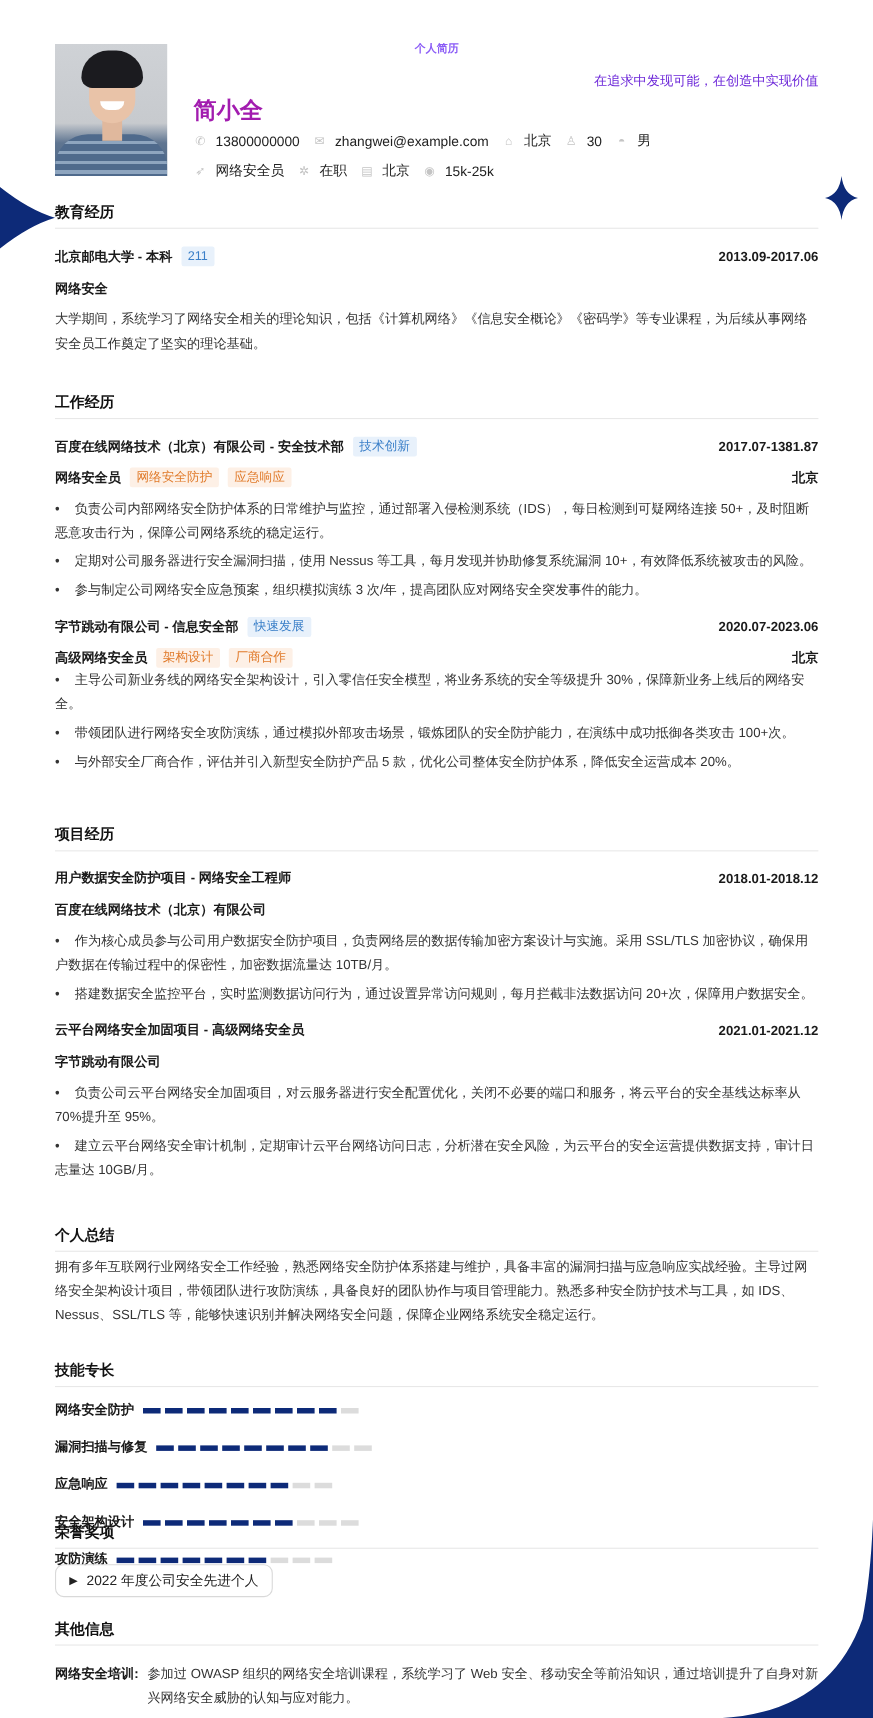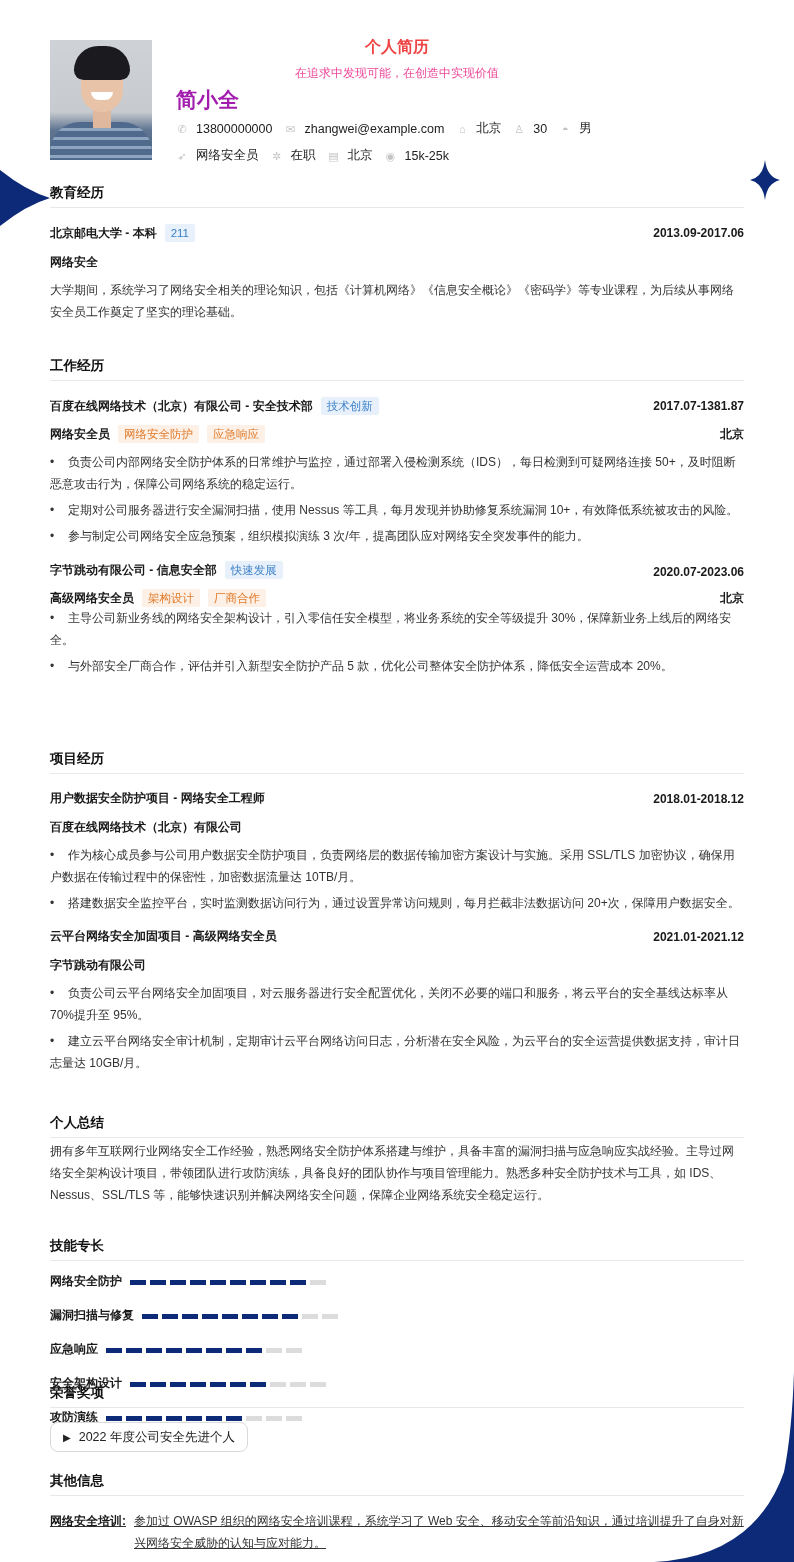--- a/index.html
+++ b/index.html
@@ -15,22 +15,22 @@
 
   
   .header { position: relative; height: 190px; }
   .photo { position: absolute; left: 0; top: 40px; width: 102px; height: 120px; background: linear-gradient(180deg,#cfd2d6 0%,#c7cace 60%,#5f7591 75%,#4d6684 100%); overflow: hidden; }
   .photo .hair { position: absolute; left: 24px; top: 6px; width: 56px; height: 34px; background: #1b1b1f; border-radius: 30px 30px 12px 12px; }
   .photo .face { position: absolute; left: 31px; top: 20px; width: 42px; height: 52px; background: #e9c3a8; border-radius: 20px 20px 22px 22px; }
   .photo .smile { position: absolute; left: 41px; top: 52px; width: 22px; height: 8px; background: #fff; border-radius: 0 0 10px 10px; }
   .photo .shirt { position: absolute; left: 0; top: 82px; width: 102px; height: 40px; background: repeating-linear-gradient(180deg,#4f6a8c 0 6px,#8ea5bf 6px 9px); border-radius: 30px 30px 0 0; }
   .photo .neck { position: absolute; left: 43px; top: 70px; width: 18px; height: 18px; background: #e0b89d; }
 
-  .doc-title { position: absolute; left: 0; width: 694px; top: 37px; text-align: center; font-size: 16px; font-weight: bold; color: #ef4444; }
-  .doc-sub { position: absolute; left: 0; width: 694px; top: 65px; text-align: center; font-size: 12px; color: #ec4899; }
+  .doc-title { position: absolute; left: 0; width: 694px; top: 37px; text-align: center; font-size: 10px; font-weight: bold; color: #8b5cf6; }
+  .doc-sub { position: absolute; left: 0; width: 694px; top: 65px; text-align: right; font-size: 12px; color: #6d28d9; }
   .name { position: absolute; left: 126px; top: 86px; font-size: 21px; font-weight: bold; color: #a21caf; }
   .info-row { position: absolute; left: 126px; display: flex; align-items: center; font-size: 12.5px; color: #222; }
   .info-row.r1 { top: 120px; }
   .info-row.r2 { top: 147px; }
   .info-item { display: flex; align-items: center; margin-right: 12px; }
   .info-item .ic { width: 12px; height: 12px; margin-right: 8px; color: #c4c4c4; font-size: 11px; line-height: 12px; text-align: center; }
 
   
   .section { position: absolute; left: 0; width: 694px; }
   .sec-title { font-size: 13.5px; font-weight: bold; color: #111; padding-bottom: 6px; border-bottom: 1px solid #e8e8e8; height: 24px; }
@@ -47,21 +47,21 @@
   
   .skills { display: flex; flex-wrap: wrap; }
   .skill { width: 353px; height: 34px; display: flex; align-items: center; font-size: 12px; font-weight: bold; color: #1a1a1a; }
   .skill .lbl { margin-right: 8px; }
   .seg { display: inline-block; width: 16px; height: 5px; margin-right: 4px; background: #dcdcdc; }
   .seg.on { background: #0d2a78; }
 
   .award { display: inline-flex; align-items: center; border: 1px solid #d9d9d9; border-radius: 8px; padding: 0 12px; height: 30px; font-size: 12.5px; color: #222; }
   .award .tri { font-size: 10px; margin-right: 8px; }
 
-  .other { display: flex; font-size: 12px; color: #333; line-height: 22px; text-decoration: underline; }
+  .other { display: flex; font-size: 12px; color: #333; line-height: 22px; }
   .other .k { font-weight: bold; color: #1a1a1a; white-space: nowrap; margin-right: 8px; }
 </style>
 </head>
 <body>
 
 <svg class="deco-left" viewBox="0 0 110 180">
   <path d="M0,0 Q60,75 110,90 Q60,105 0,180 Z" fill="#0d2a78"></path>
 </svg>
 <svg class="deco-star" viewBox="0 0 30 40">
   <path d="M15,0 Q17,17 30,20 Q17,23 15,40 Q13,23 0,20 Q13,17 15,0 Z" fill="#0d2a78"></path>
@@ -155,37 +155,38 @@
           <span class="tag orange">应急响应</span>
         </div>
       <span>北京</span>
     </div>
     <ul class="bullets" style="margin-top:8px;">
       <li><span class="dot">•</span><span>负责公司内部网络安全防护体系的日常维护与监控，通过部署入侵检测系统（IDS），每日检测到可疑网络连接 50+，及时阻断恶意攻击行为，保障公司网络系统的稳定运行。</span></li>
       <li><span class="dot">•</span><span>定期对公司服务器进行安全漏洞扫描，使用 Nessus 等工具，每月发现并协助修复系统漏洞 10+，有效降低系统被攻击的风险。</span></li>
       <li><span class="dot">•</span><span>参与制定公司网络安全应急预案，组织模拟演练 3 次/年，提高团队应对网络安全突发事件的能力。</span></li>
     </ul>
 
-    <div class="row" style="margin-top:14px;align-items:flex-end;">
+    <div class="row" style="margin-top:14px;">
       <div class="left">
           <span>字节跳动有限公司 - 信息安全部</span>
           <span class="tag blue">快速发展</span>
         </div>
       <span>2020.07-2023.06</span>
     </div>
     <div class="row" style="margin-top:10px;">
       <div class="left">
           <span>高级网络安全员</span>
           <span class="tag orange">架构设计</span>
           <span class="tag orange">厂商合作</span>
         </div>
       <span>北京</span>
     </div>
     <ul class="bullets" style="margin-top:0;">
       <li><span class="dot">•</span><span>主导公司新业务线的网络安全架构设计，引入零信任安全模型，将业务系统的安全等级提升 30%，保障新业务上线后的网络安全。</span></li>
+      <li><span class="dot">•</span><span>带领团队进行网络安全攻防演练，通过模拟外部攻击场景，锻炼团队的安全防护能力，在演练中成功抵御各类攻击 100+次。</span></li>
       <li><span class="dot">•</span><span>与外部安全厂商合作，评估并引入新型安全防护产品 5 款，优化公司整体安全防护体系，降低安全运营成本 20%。</span></li>
     </ul>
   </div>
 
   <div class="section" style="top:750px;">
     <div class="sec-title">项目经历</div>
     <div class="row" style="margin-top:16px;">
       <span>用户数据安全防护项目 - 网络安全工程师</span>
       <span>2018.01-2018.12</span>
     </div>

